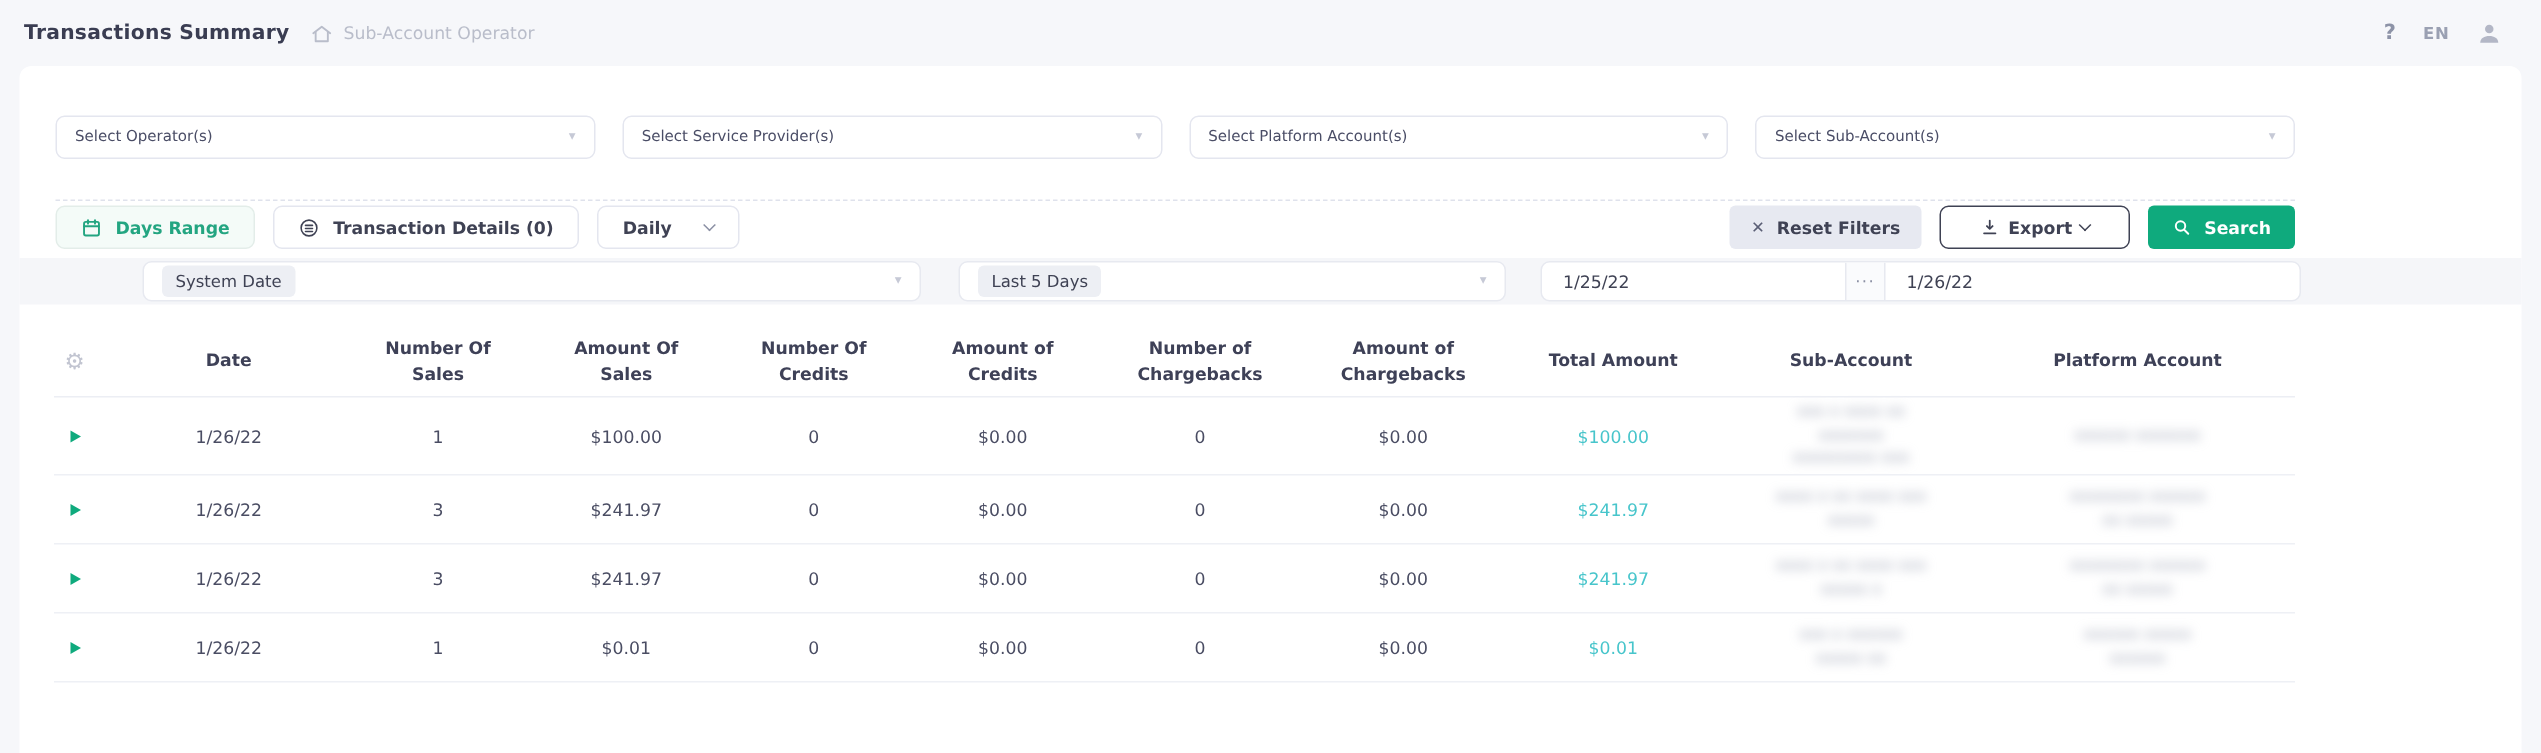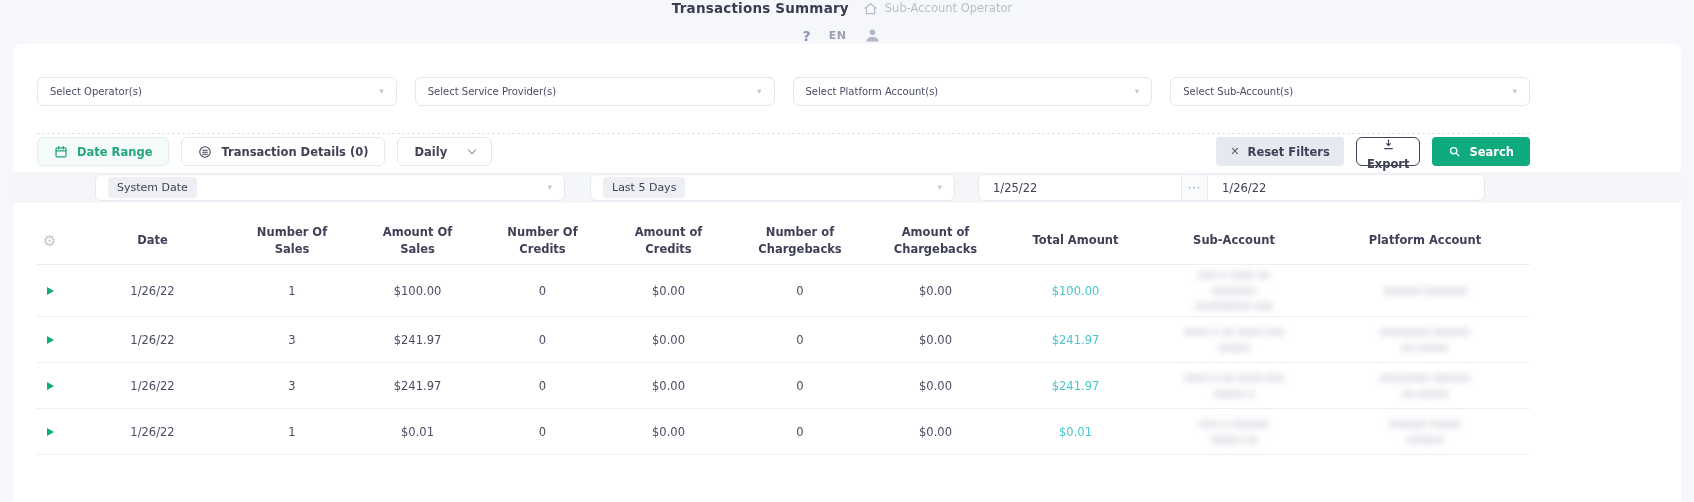--- a/index.html
+++ b/index.html
@@ -1,20 +1,20 @@
 <!DOCTYPE html>
 <html style="--accent-green: #0faa7d; --link-teal: #47c5cb; --text-dark: #3f4254; --text-muted: #b9bdca; --band-bg: #f5f6f9;"><head>
 <meta charset="utf-8">
 <style>
   * { margin:0; padding:0; box-sizing:border-box; }
   html,body { width:1694px; height:502px; overflow:hidden; }
   body { background:#f6f7fa; font-family:"DejaVu Sans","Liberation Sans",sans-serif; color:#3f4254; }
 
   
-  .topbar { height:44px; display:flex; align-items:center; justify-content:space-between; padding:0 26px 0 16px;flex-direction:column; }
+  .topbar { height:44px; display:flex; align-items:center; justify-content:space-between; padding:0 26px 0 16px; }
   .topbar-left { display:flex; align-items:center; gap:14px; }
   .page-title { font-size:13.5px; font-weight:700; color:#3a3d52; letter-spacing:.2px; }
   .crumb { display:flex; align-items:center; gap:7px; color:#b9bdca; font-size:11.5px; }
   .topbar-right { display:flex; align-items:center; gap:18px; }
   .help-glyph { font-size:14px; font-weight:700; color:#8d93a7; cursor:pointer; }
   .lang { font-size:11px; font-weight:600; color:#9aa0b2; letter-spacing:.5px; cursor:pointer; }
 
   
   .card { position:absolute; left:13px; top:44px; width:1668px; height:458px; background:#fff; border-radius:8px 8px 0 0; }
 
@@ -30,30 +30,30 @@
   
   .tabsrow { position:absolute; left:24px; top:93px; width:1493px; display:flex; align-items:center; gap:12px; }
   .tab { height:29px; display:flex; align-items:center; gap:9px; padding:0 16px; border:1px solid #e4e6ef;
          border-radius:6px; background:#fff; font-size:11.5px; font-weight:600; color:#3f4254; cursor:pointer; white-space:nowrap; }
   .tab.active { background:#f4fbf8; color:#23a581; border-color:#e3ede9; }
   .spacer { flex:1; }
   .btn { height:29px; display:flex; align-items:center; gap:8px; border-radius:4px; font-size:11.5px;
          font-weight:600; cursor:pointer; white-space:nowrap; }
   .btn-reset { background:#e7e9f1; color:#3f4254; padding:0 14px; }
   .btn-reset .x { font-size:11px; color:#5a5e75; }
-  .btn-export { background:#fff; border:1.5px solid #3f4254; border-radius:6px; color:#3f4254; padding:0 10px; gap:6px;flex-direction:column; }
+  .btn-export { background:#fff; border:1.5px solid #3f4254; border-radius:6px; color:#3f4254; padding:0 26px; gap:6px; }
   .btn-search { background:#0faa7d; color:#fff; padding:0 16px; }
   .chev { width:6px; height:6px; border-right:1.5px solid currentColor; border-bottom:1.5px solid currentColor;
           transform:rotate(45deg); margin-top:-3px; display:inline-block; }
 
   
   .band { position:absolute; left:0; top:128px; width:1668px; height:31px; background:#f5f6f9;
           display:flex; align-items:center; }
   .band .select { flex:none; height:27px; border-color:#e7e9f0; }
-  .dd-type { margin-left:82px; width:470px; }
+  .dd-type { margin-left:82px; width:519px; }
   .dd-preset { margin-left:25px; width:365px; }
   .chip { background:#edeff4; border-radius:4px; padding:4px 9px; font-size:11px; color:#3f4254; }
   .dategroup { margin-left:23px; width:507px; height:27px; display:flex; background:#fff;
                border:1px solid #e7e9f0; border-radius:6px; overflow:hidden; }
   .dateinput { display:flex; align-items:center; padding:0 14px; font-size:11.5px; color:#3f4254; cursor:text; }
   .dateinput.start { width:202px; }
   .dateinput.end { flex:1; }
   .datesep { width:27px; border-left:1px solid #e7e9f0; border-right:1px solid #e7e9f0; background:#fafbfd;
              display:flex; align-items:center; justify-content:center; color:#8a8fa3; font-size:11px;
              letter-spacing:1px; cursor:pointer; }
@@ -131,21 +131,21 @@
   <div class="tabsrow">
     <div class="tab active">
       <span>
         <svg width="14" height="14" viewBox="0 0 24 24" fill="none" stroke="#23a581" stroke-width="2.2" stroke-linecap="round">
           <rect x="3.5" y="5" width="17" height="15.5" rx="2"></rect>
             <line x1="3.5" y1="10" x2="20.5" y2="10"></line>
           <line x1="8" y1="3" x2="8" y2="7"></line>
             <line x1="16" y1="3" x2="16" y2="7"></line>
         </svg>
       </span>
-      <span>Date Range</span>
+      <span>Days Range</span>
     </div>
     <div class="tab">
       <span>
         <svg width="14" height="14" viewBox="0 0 24 24" fill="none" stroke="#3f4254" stroke-width="1.8" stroke-linecap="round">
           <circle cx="12" cy="12" r="9"></circle>
             <line x1="8" y1="9" x2="16" y2="9"></line>
             <line x1="8" y1="12.5" x2="16" y2="12.5"></line>
             <line x1="8" y1="16" x2="16" y2="16"></line>
         </svg>
       </span>

